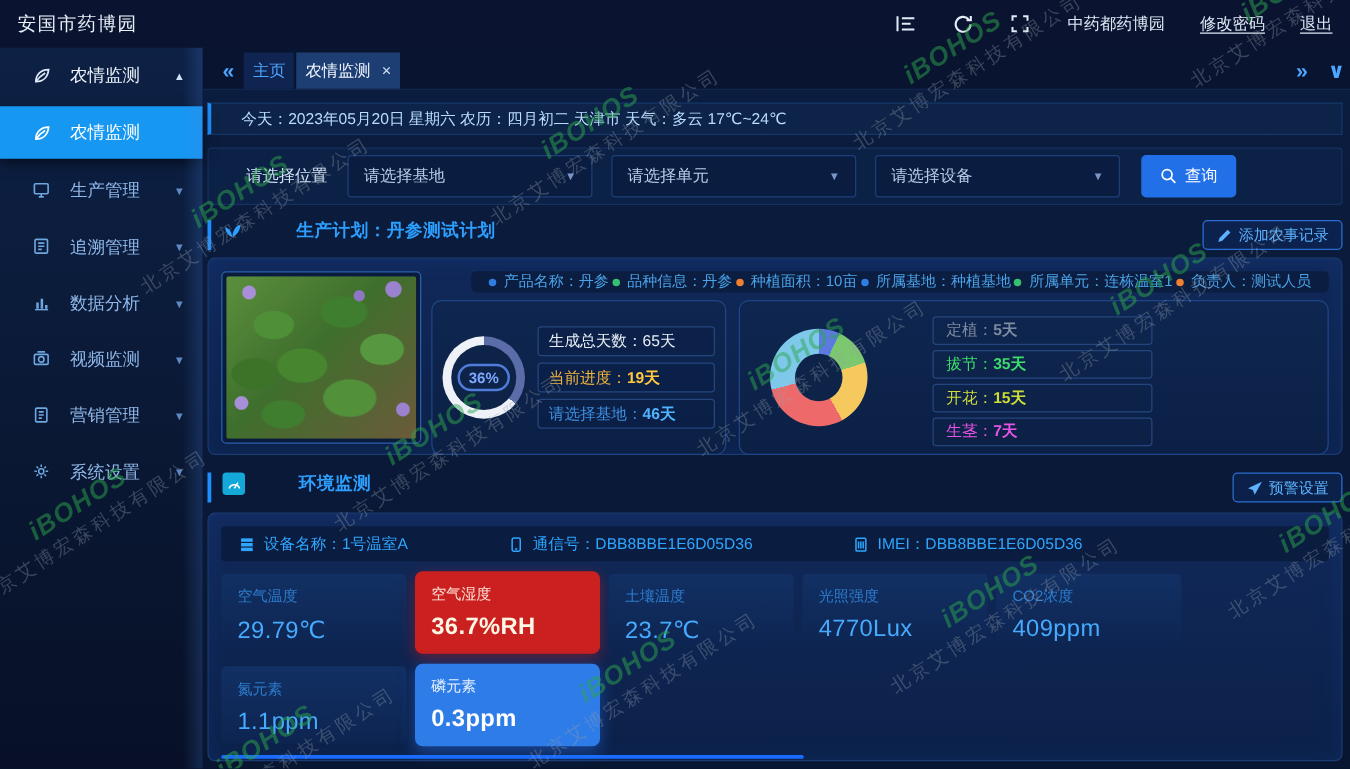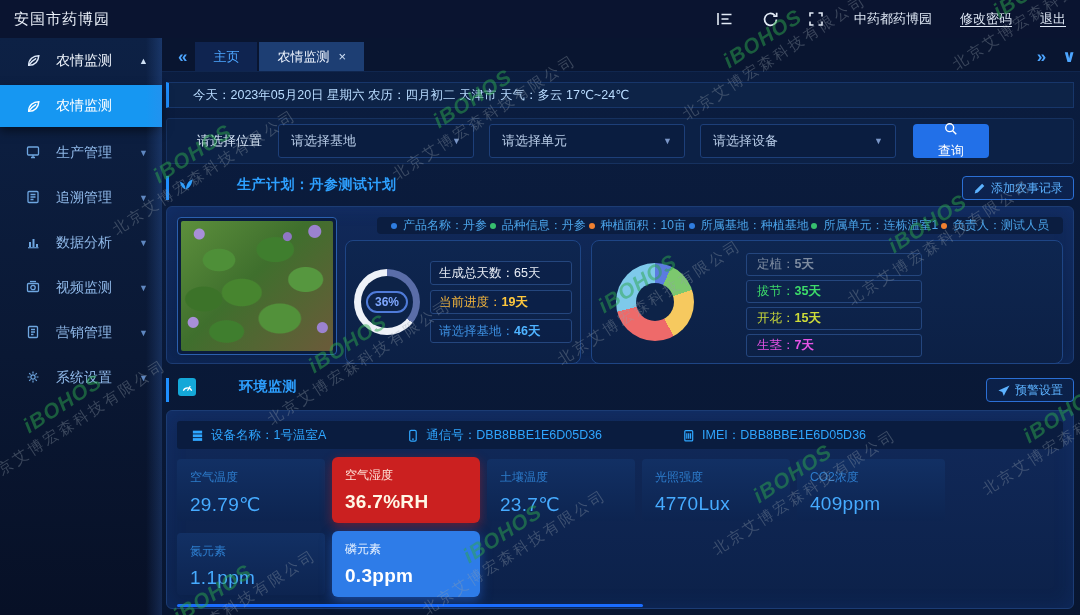--- a/index.html
+++ b/index.html
@@ -30,42 +30,42 @@
   .menu-item.active{background:#1697f2;color:#ffffff;height:42px;margin:2px 0 3px 0;
                     box-shadow:0 4px 9px rgba(0,0,0,.5);}
   .menu-item.active .mi-icon{color:#ffffff;}
 
   
   .main{position:absolute;left:162px;top:38px;width:918px;height:577px;
         background:linear-gradient(180deg,#0b1d40,#081631);}
   .tabbar{height:34px;background:#091530;border-bottom:1px solid #10264e;
           display:flex;align-items:flex-end;padding:0 8px;}
   .tab-chevron{color:#4da6ff;font-size:17px;font-weight:bold;padding:0 8px 4px 8px;cursor:pointer;}
-  .tab{height:29px;display:flex;align-items:center;padding:0 18px;font-size:13px;cursor:pointer;margin-right:2px;}
+  .tab{height:29px;display:flex;align-items:center;padding:0 7px;font-size:13px;cursor:pointer;margin-right:2px;}
   .tab.home{background:#0f2450;color:#4da6ff;}
   .tab.active{background:#1d3e73;color:#f0f6ff;}
   .tab-close{margin-left:9px;color:#cfe0f5;font-size:13px;cursor:pointer;}
   .tab-spacer{flex:1;}
 
   .content{padding:0 6px 0 4px;}
 
   
   .datebar{margin-top:10px;height:26px;background:#0d2347;border:1px solid #17366a;border-left:3px solid #1e8fff;
            display:flex;align-items:center;padding:0 0 0 24px;color:#b9dcff;font-size:12.5px;}
 
   
   .filterbar{margin-top:10px;height:46px;background:#0c2146;border:1px solid #16315f;border-radius:3px;
              display:flex;align-items:center;padding:0 12px 0 30px;}
   .filter-label{color:#d7e6f8;font-size:13px;margin-right:16px;}
   .select{width:196px;height:34px;background:#0a1d40;border:1px solid #1d3f79;border-radius:3px;
           display:flex;align-items:center;padding:0 12px;margin-right:15px;cursor:pointer;}
   .select .sel-text{color:#b9cde8;font-size:13px;}
   .select .sel-caret{margin-left:auto;color:#7a96c8;font-size:9px;}
   .search-btn{width:76px;height:34px;background:#2270e8;border-radius:4px;border:none;color:#fff;
-              font-size:13px;display:flex;align-items:center;justify-content:center;gap:6px;cursor:pointer;margin-left:2px;flex-direction:column;}
+              font-size:13px;display:flex;align-items:center;justify-content:center;gap:6px;cursor:pointer;margin-left:2px;}
 
   
   .sec-header{margin-top:12px;height:24px;display:flex;align-items:flex-start;border-left:3px solid #1e8fff;padding-left:9px;gap:36px;}
   .sec-header.second{margin-top:14px;}
   .sec-title{color:#2da0ff;font-size:14px;font-weight:bold;margin-left:7px;letter-spacing:.5px;}
   .outline-btn{margin-left:auto;height:24px;padding:0 10px;border:1px solid #2b6fd4;border-radius:4px;
                background:rgba(30,80,180,.15);color:#5cb2ff;font-size:12px;display:flex;align-items:center;gap:5px;cursor:pointer;}
   .env-icon-box{width:18px;height:18px;background:#14a8d8;border-radius:3px;display:flex;align-items:center;justify-content:center;}
 
   

